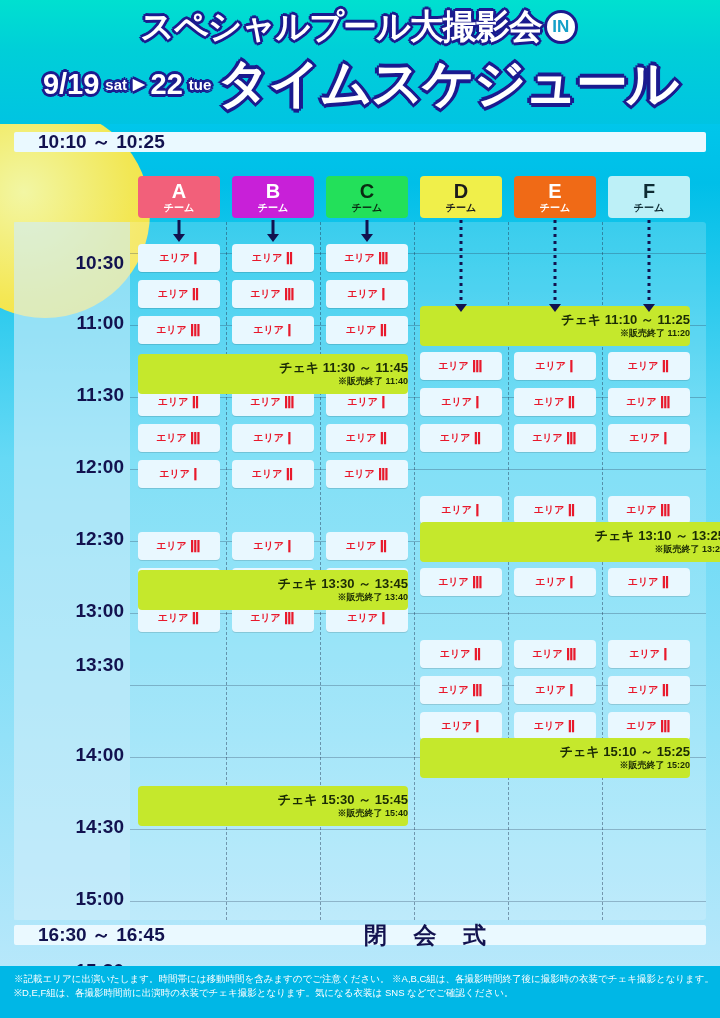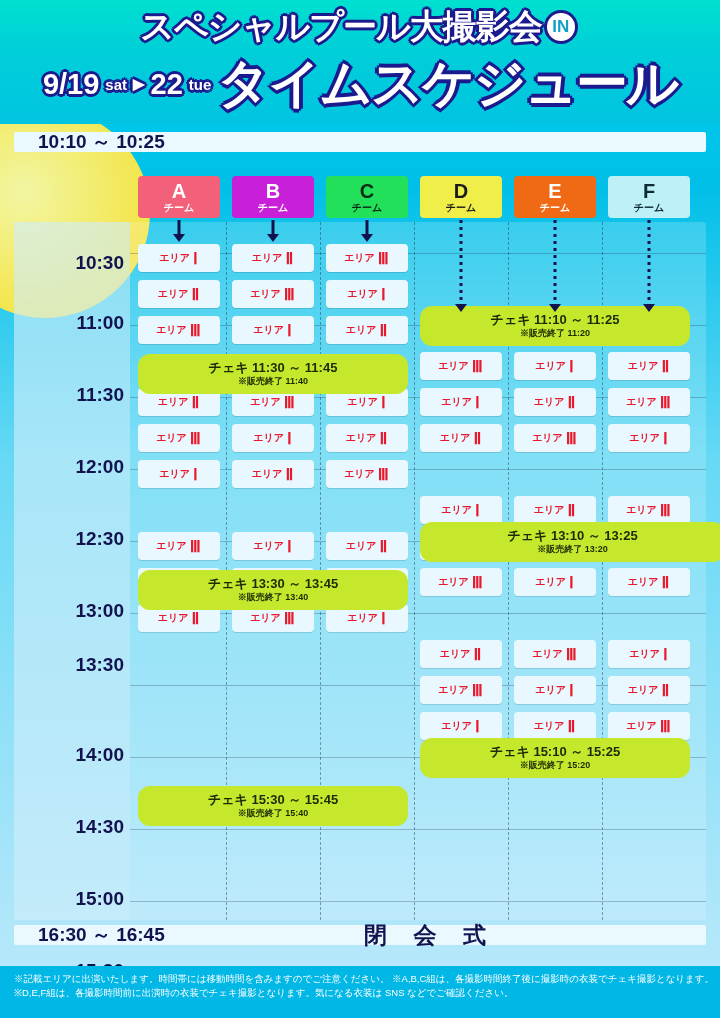--- a/index.html
+++ b/index.html
@@ -132,22 +132,22 @@
     border-radius: 4px;
     display: flex; align-items: center; justify-content: center; gap: 3px;
     box-shadow: 0 1px 0 rgba(0,0,0,.12);
   }
   .chip .c-lbl { font-weight: bold; font-size: 10px; color: #e8192c; }
   .chip .c-bars { font-weight: bold; font-size: 16px; color: #e8192c; letter-spacing: 1px; }
   
   .cheki {
     position: absolute; height: 40px;
     background: #c5e82c;
-    border-radius: 12px;
-    display: flex; flex-direction: column; align-items: center; justify-content: center;
+    border-radius: 4px;
+    display: flex; flex-direction: column; align-items: flex-end; justify-content: center;
     line-height: 1.1;
   }
   .cheki .k-main { font-weight: bold; font-size: 13px; color: #1b2b05; white-space: nowrap; }
   .cheki .k-sub { font-weight: bold; font-size: 9px; color: #1b2b05; white-space: nowrap; margin-top: 1px; }
   
   #footer {
     position: absolute; left: 0; bottom: 0; width: 720px; height: 52px;
     background: #00b7e6;
     padding: 6px 14px 0 14px;
   }

